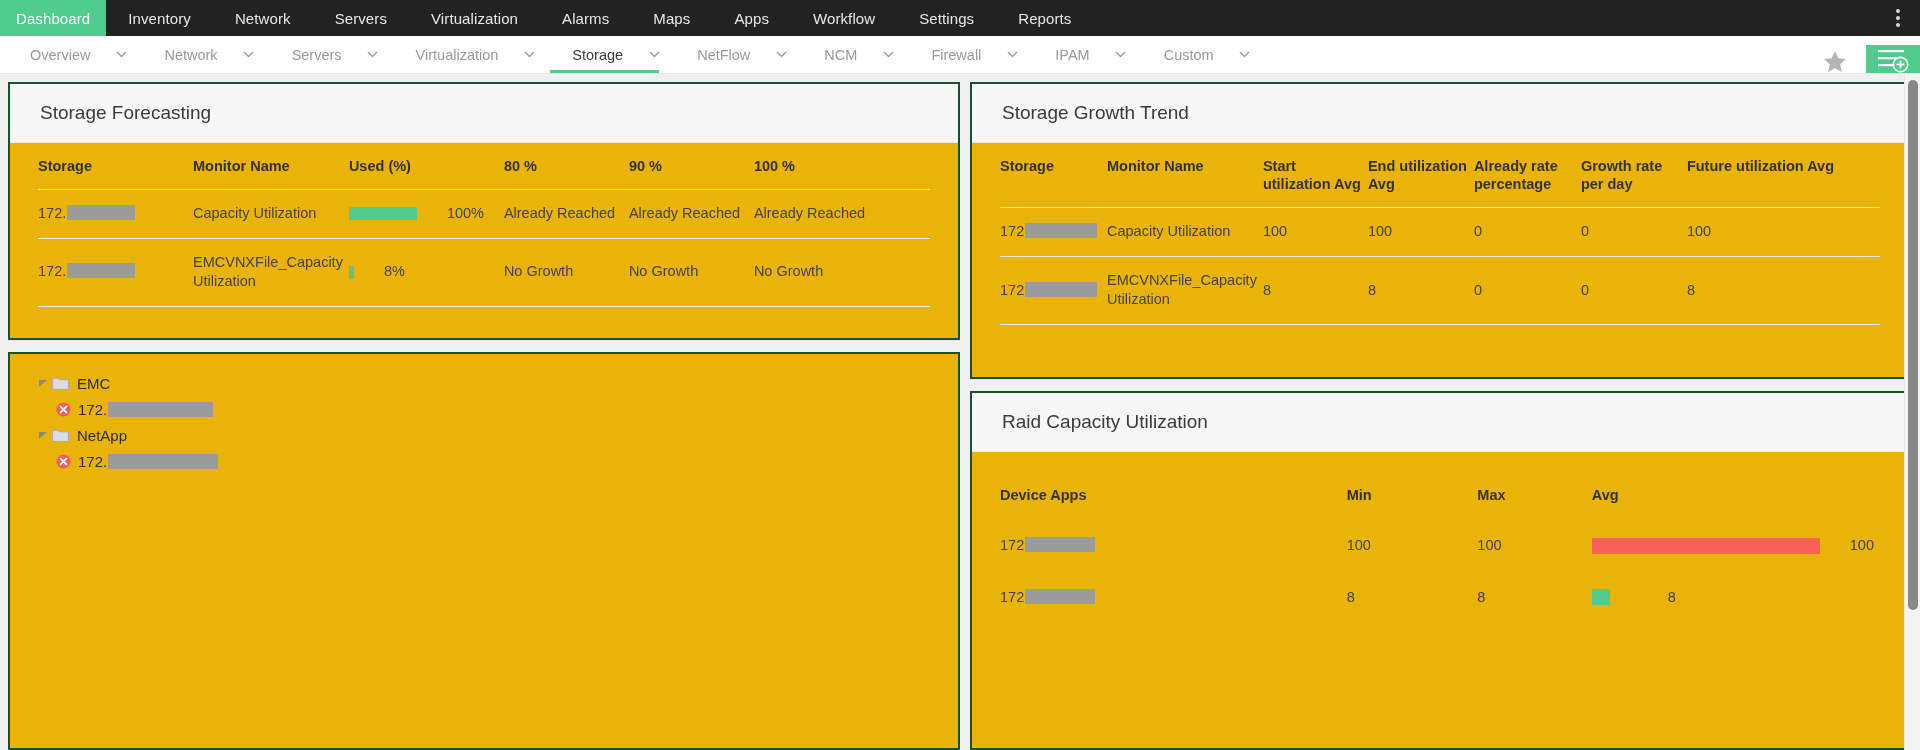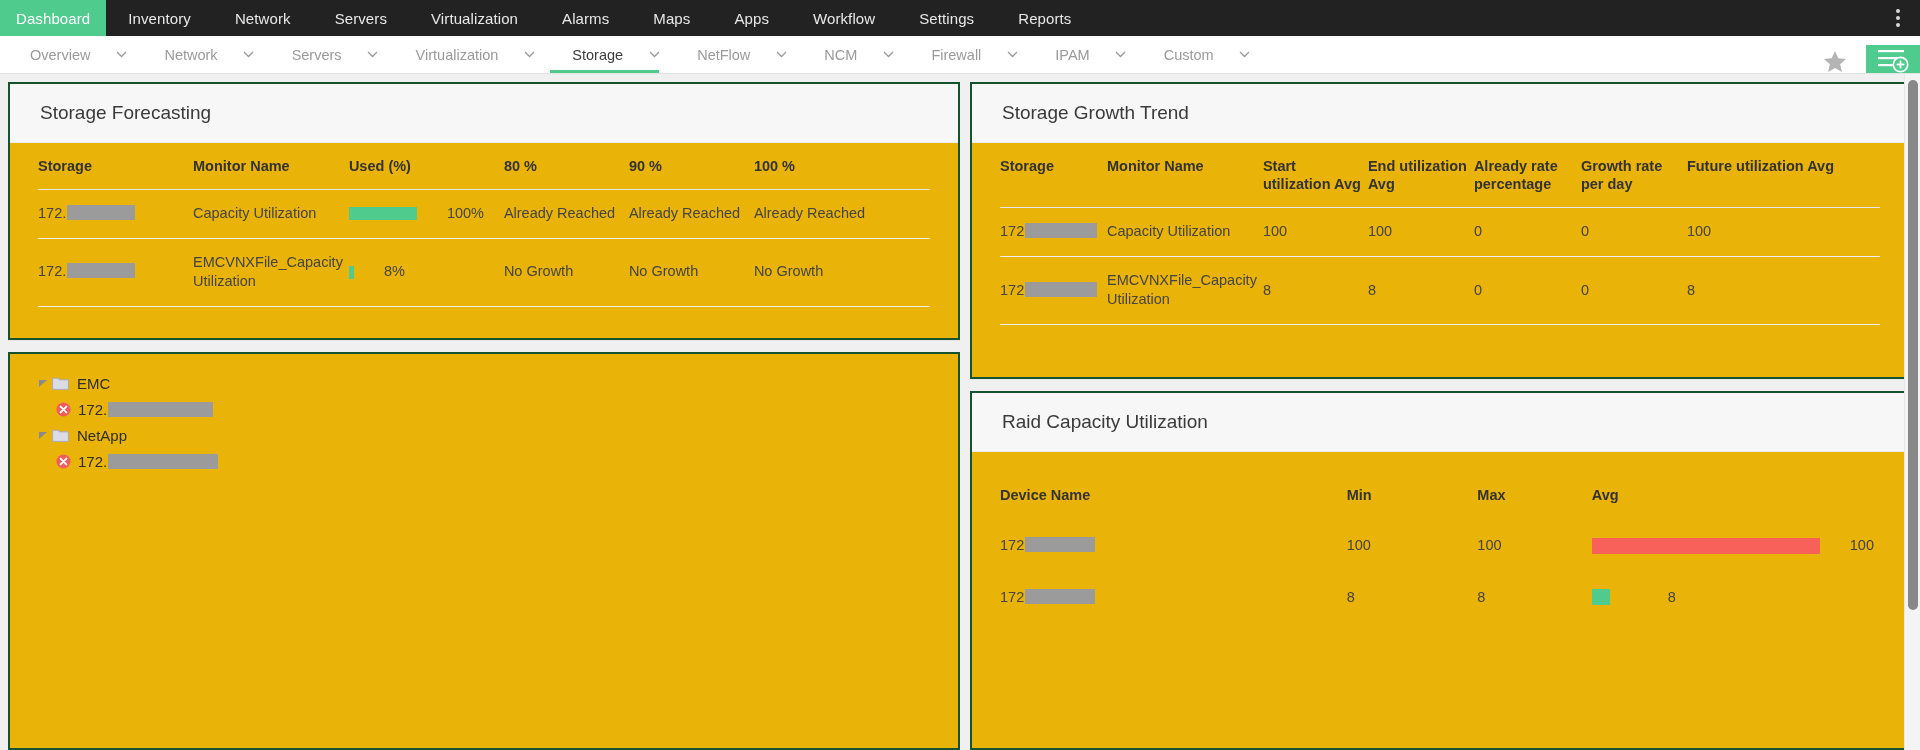--- a/index.html
+++ b/index.html
@@ -497,21 +497,21 @@
         </table>
       </div>
     </div>
 
     <div class="panel" id="panel-raid" style="flex:1;">
       <div class="panel-header">Raid Capacity Utilization</div>
       <div class="panel-body" id="raid-body">
         <table class="grid">
           <thead>
             <tr>
-              <th style="width:372px">Device Name</th>
+              <th style="width:372px">Device Apps</th>
               <th style="width:140px">Min</th>
               <th style="width:122px">Max</th>
               <th>Avg</th>
             </tr>
           </thead>
           <tbody>
             <tr>
               <td><span>172</span><span class="redact" style="width:70px"></span></td>
               <td>100</td>
               <td>100</td>

